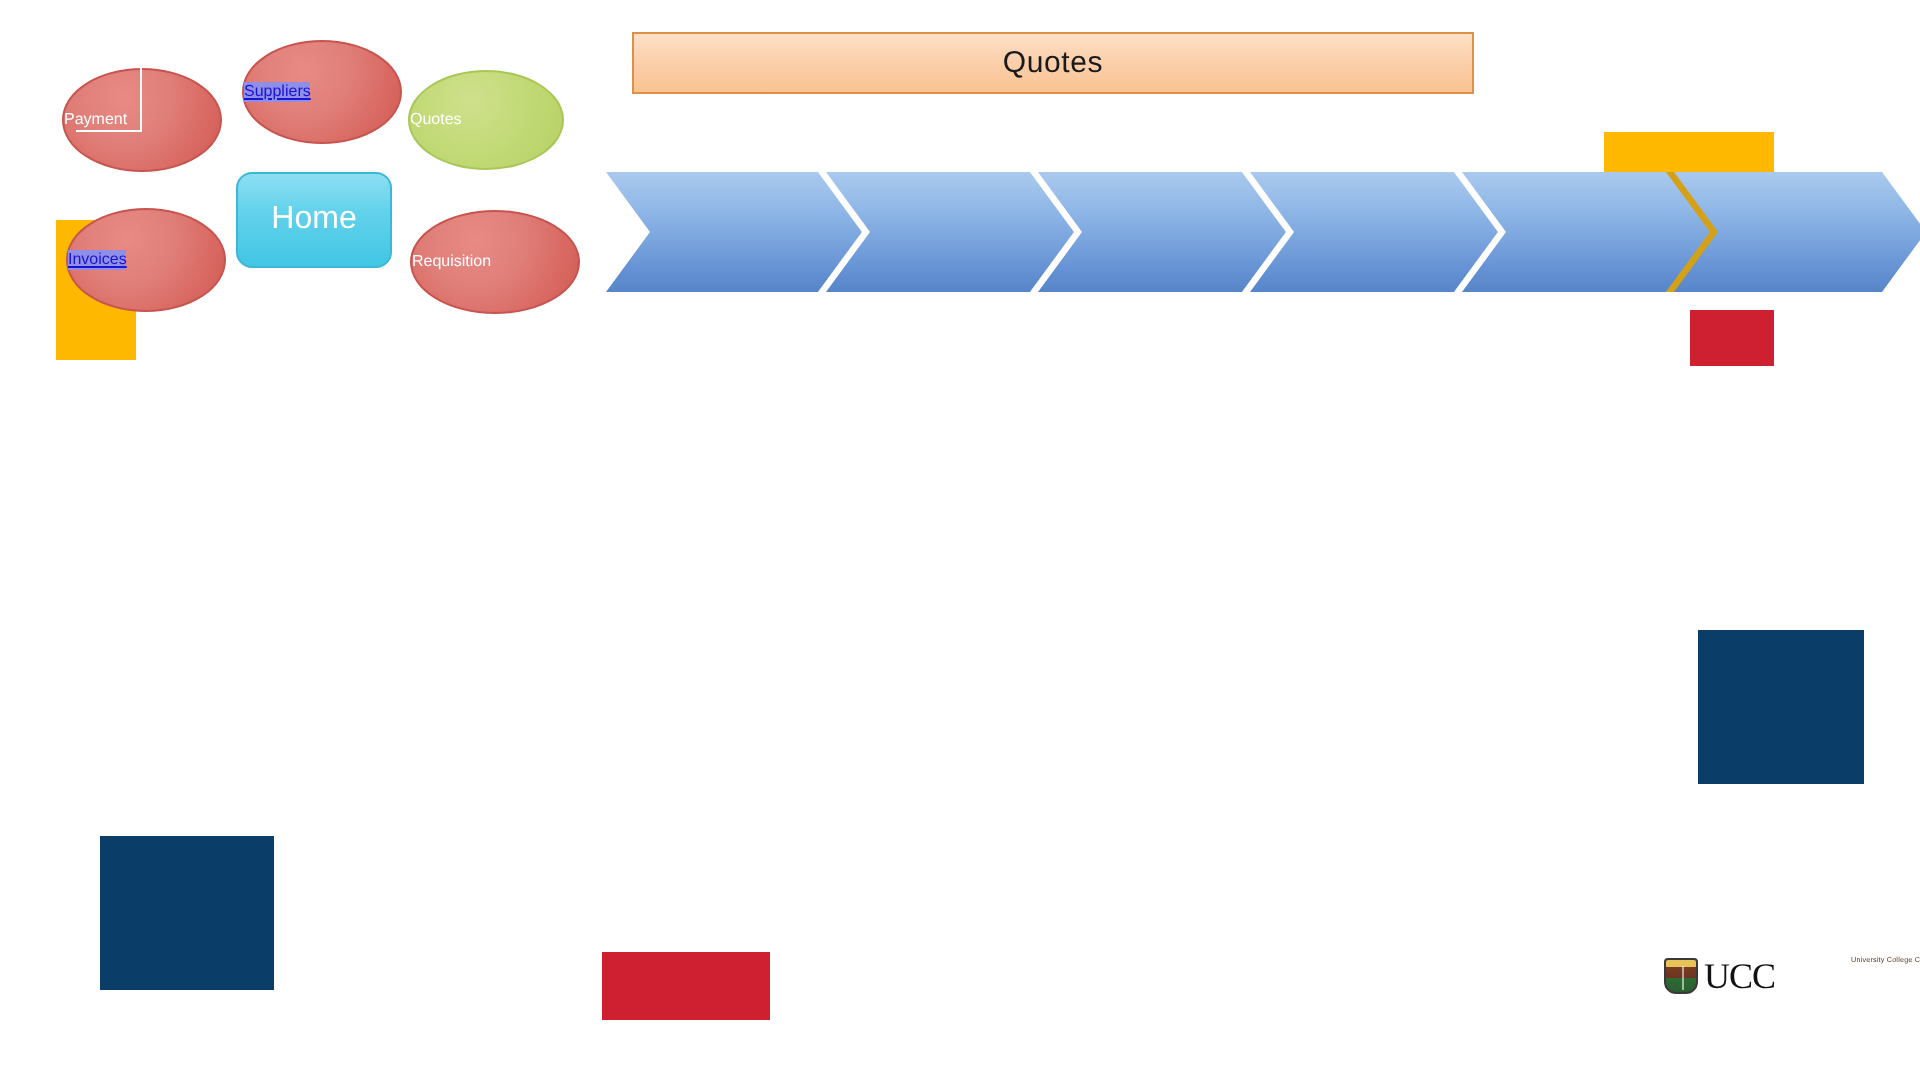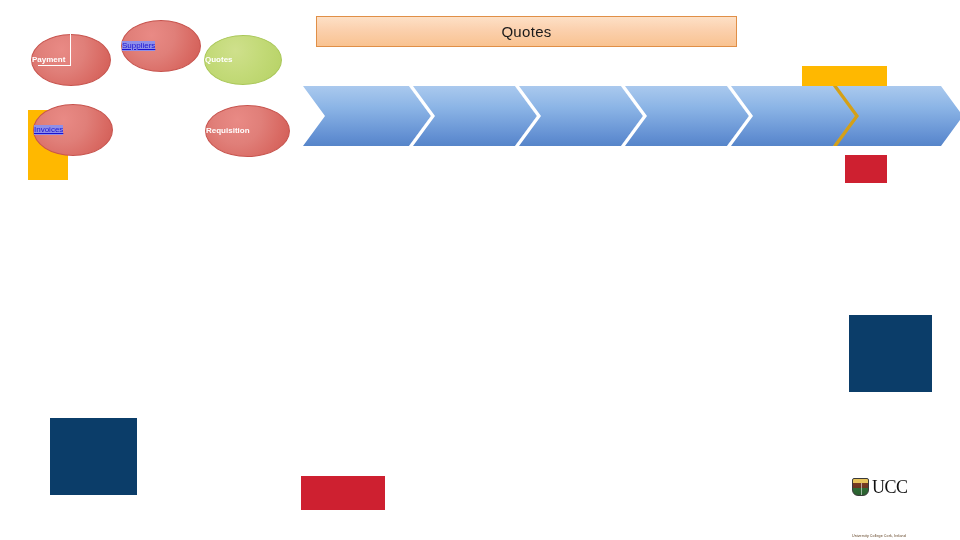--- a/index.html
+++ b/index.html
@@ -58,21 +58,20 @@
   }
   .nav-ellipse.green {
     background: radial-gradient(circle at 40% 30%, #cfe08c 0%, #c3da78 45%, #b5d163 100%);
     border: 1px solid #a9c758;
   }
   .label-white {
     color: #ffffff;
     font-size: 8px;
     line-height: 1.15;
     font-family: "Liberation Sans", sans-serif;
-    font-weight: bold;
   }
   .label-link {
     color: #1a13d2;
     font-size: 8px;
     line-height: 1.25;
     text-decoration: underline;
     background: #8f8fe8;
     font-family: "Liberation Sans", sans-serif;
   }
 
@@ -170,24 +169,24 @@
     position: absolute;
   }
   #block-red-right { left: 845px; top: 155px; width: 42px; height: 28px; background: #ce2030; }
   #block-navy-right { left: 849px; top: 315px; width: 83px; height: 77px; background: #0b3d69; }
   #block-navy-left { left: 50px; top: 418px; width: 87px; height: 77px; background: #0b3d69; }
   #block-red-bottom { left: 301px; top: 476px; width: 84px; height: 34px; background: #ce2030; }
 
   
   .ucc-logo {
     position: absolute;
-    left: 852px; top: 478px;
+    left: 832px; top: 478px;
     width: 92px; height: 30px;
     display: flex;
-    flex-direction: column;
+    flex-direction: row;
     gap: 38px;
   }
   .ucc-top {
     display: flex;
     align-items: center;
     height: 19px;
   }
   .ucc-crest {
     width: 17px; height: 18px;
     background: linear-gradient(to bottom, #e8c35a 0%, #e8c35a 22%, #7a3b22 22%, #6b3520 55%, #2f6b35 55%, #2a5f2f 100%);
@@ -248,20 +247,23 @@
 
   <div class="nav-ellipse red" id="nav-requisition">
     <span class="label-white">Requisition</span>
   </div>
 
   <div class="nav-ellipse red" id="nav-invoices">
     <span class="label-link">Invoices</span>
   </div>
 
 
+  <div id="nav-home">
+    <span class="home-text">Home</span>
+  </div>
 
   <div class="orange-rect-chev"></div>
 
   <div class="chevron-bar">
     <div class="chev first" style="left:0px;   width:128px;"></div>
     <div class="chev" style="left:106px; width:128px;"></div>
     <div class="chev" style="left:212px; width:128px;"></div>
     <div class="chev" style="left:318px; width:128px;"></div>
     <div class="chev" style="left:424px; width:128px;"></div>
     <div class="chev" style="left:530px; width:130px;"></div>

